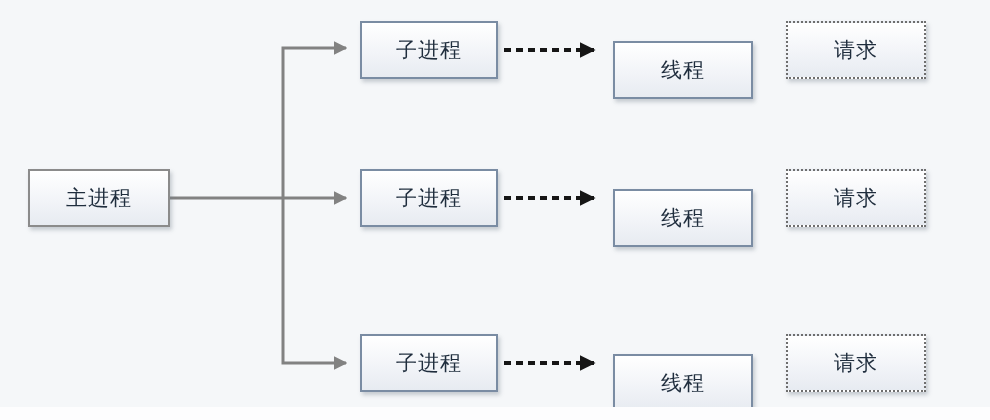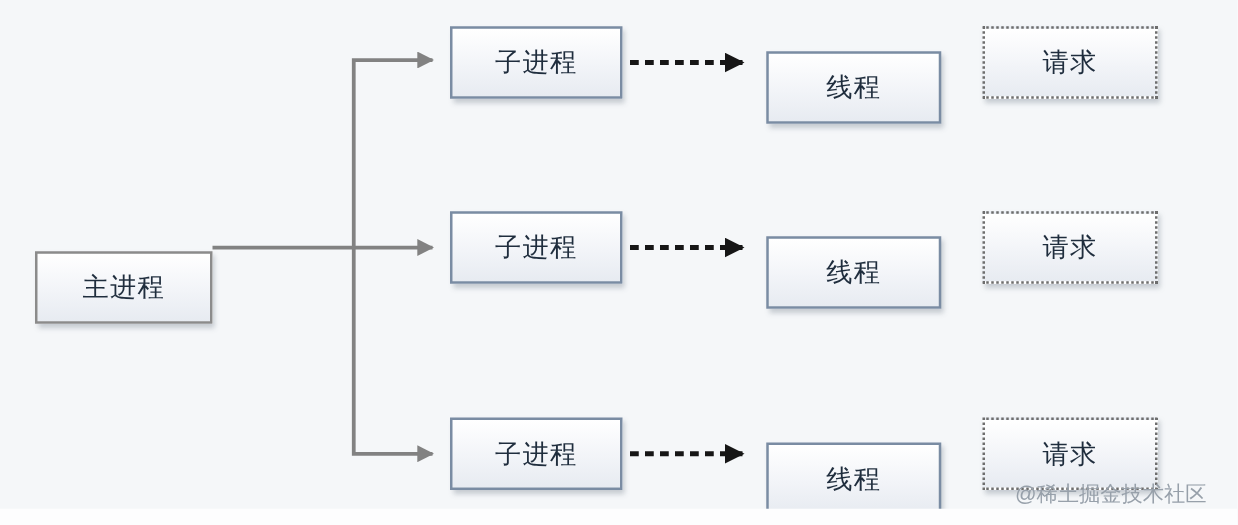--- a/index.html
+++ b/index.html
@@ -51,21 +51,20 @@
     box-shadow: 2px 3px 4px rgba(110, 120, 135, 0.35);
   }
   .node.blue {
     border: 2px solid #7a8ca3;
   }
   .node.main {
     left: 28px;
     top: 169px;
     width: 138px;
     border: 2px solid #8b8b8b;
-    margin-top: 32px;
   }
   .node.request {
     border: 2px dotted #6e6e6e;
   }
   .child   { left: 360px; width: 134px; }
   .thread  { left: 613px; width: 136px; margin-top: 20px; }
   .request { left: 786px; width: 136px; }
   .row1 { top: 21px; }
   .row2 { top: 169px; }
   .row3 { top: 334px; }
@@ -109,16 +108,15 @@
   <div class="node request row1">请求</div>
 
   <div class="node blue child row2">子进程</div>
   <div class="node blue thread row2">线程</div>
   <div class="node request row2">请求</div>
 
   <div class="node blue child row3">子进程</div>
   <div class="node blue thread row3">线程</div>
   <div class="node request row3">请求</div>
 
-  <div class="watermark">@稀土掘金技术社区</div>
 
   <div class="bottom-strip"></div>
 </div>
 
 </body></html>

